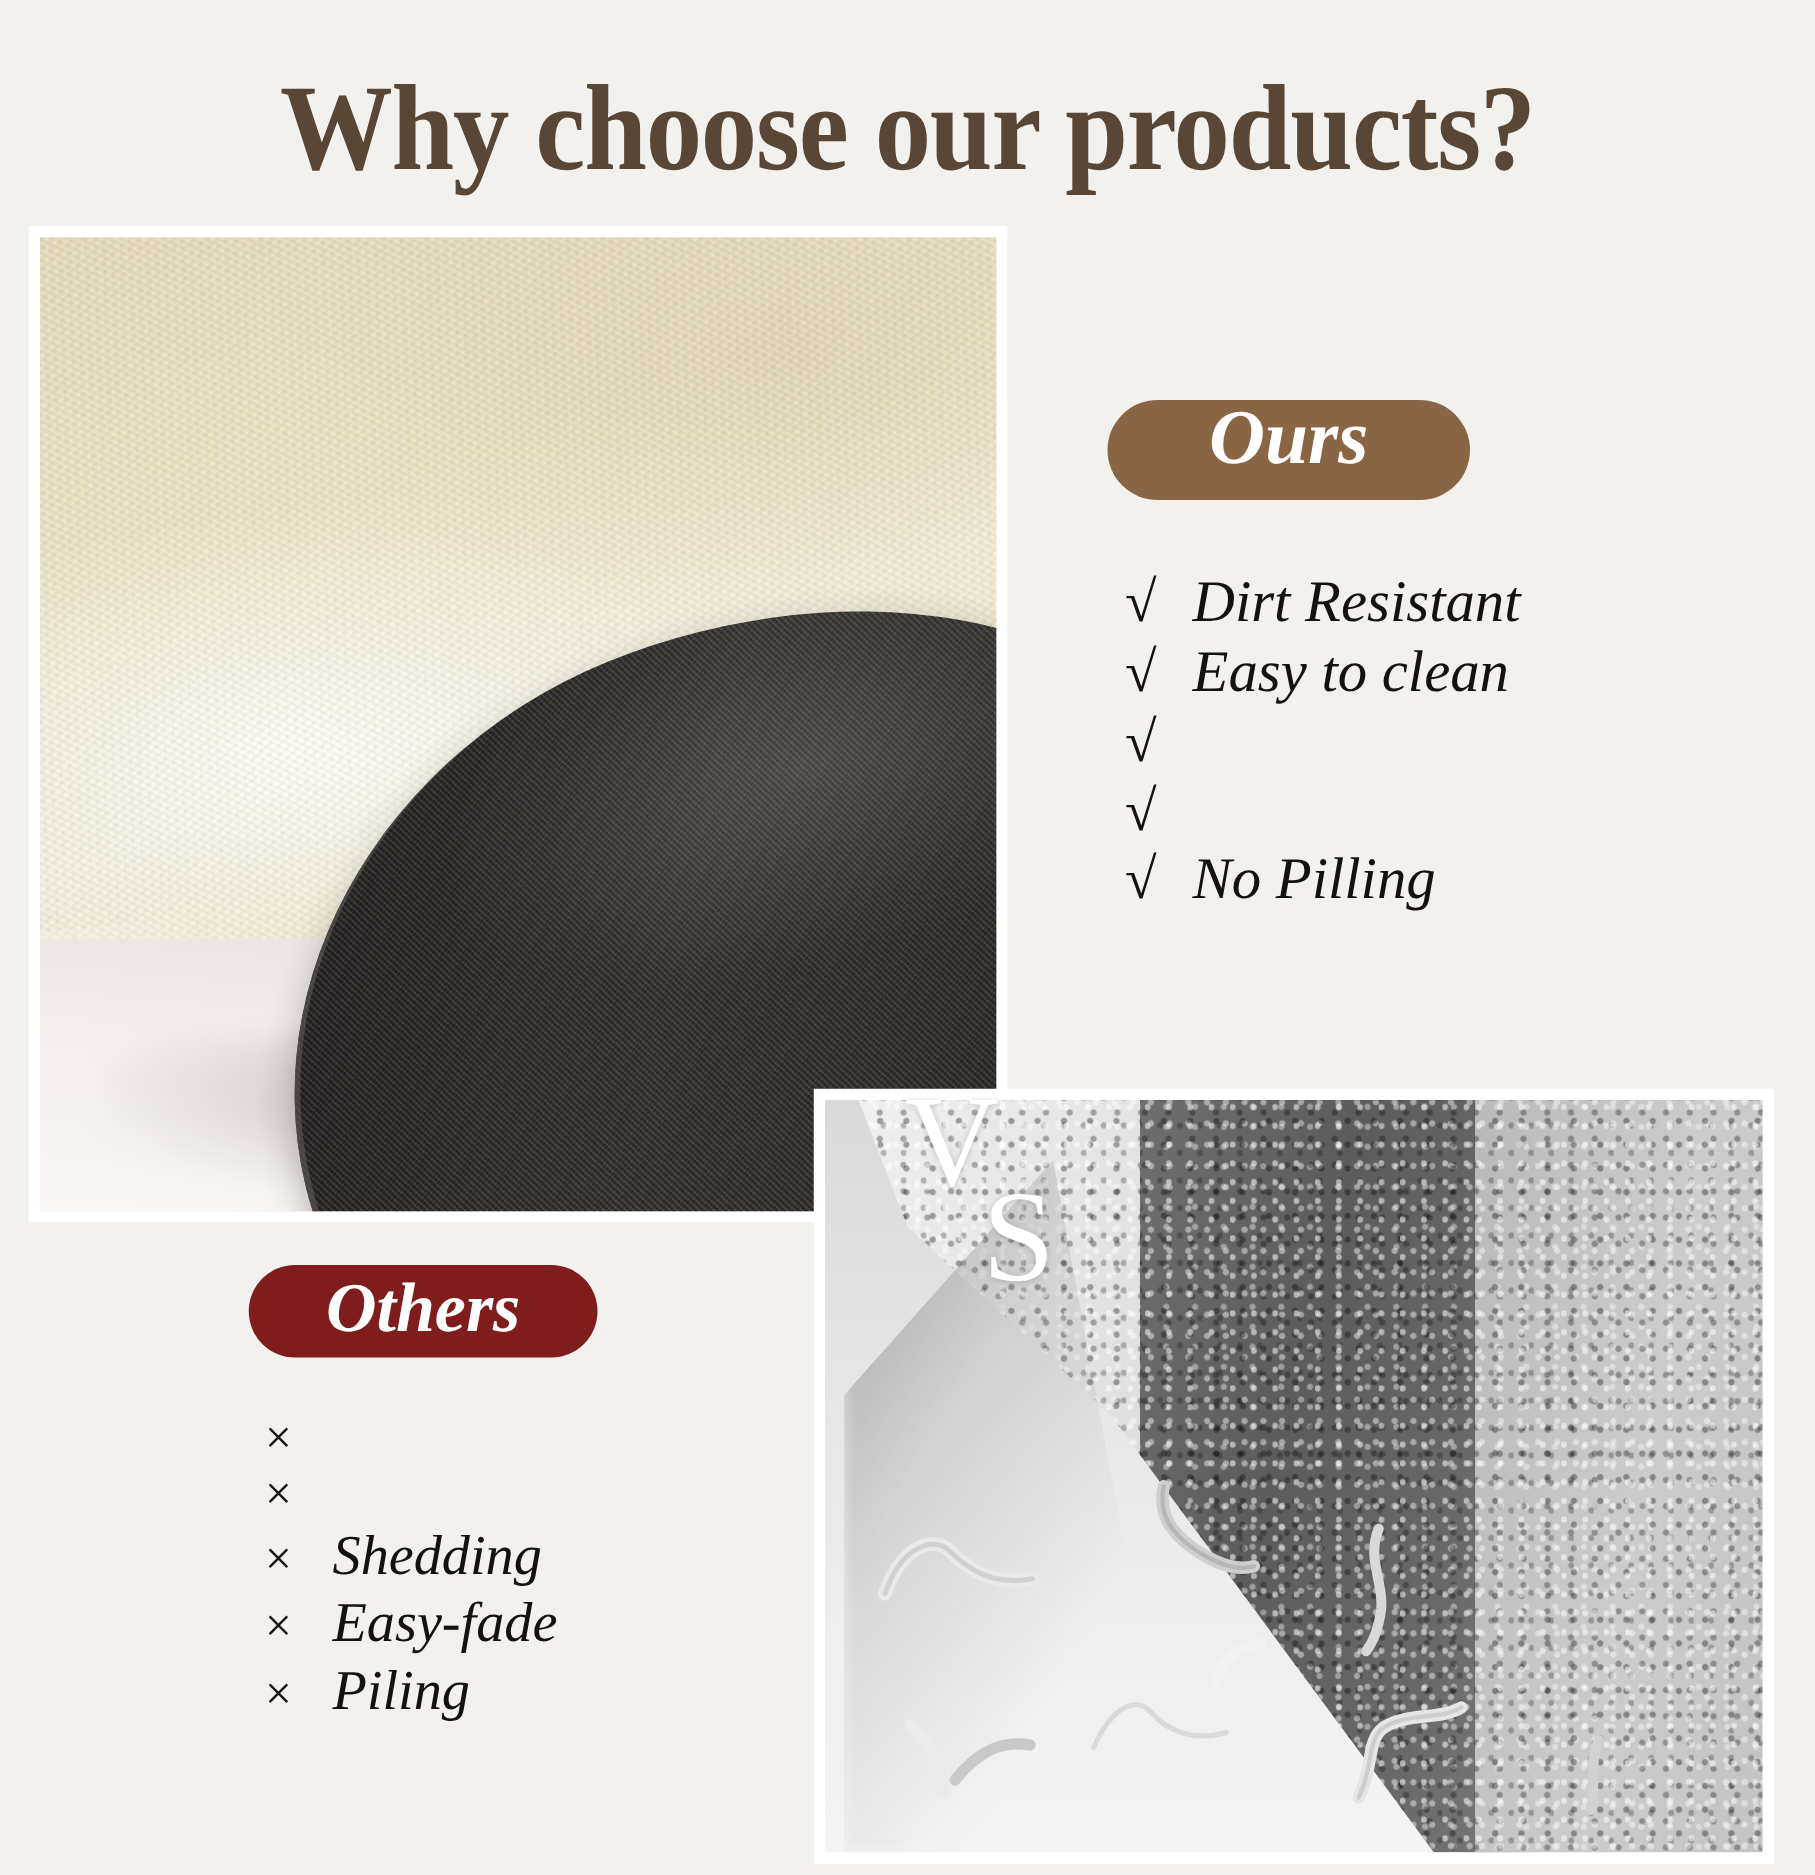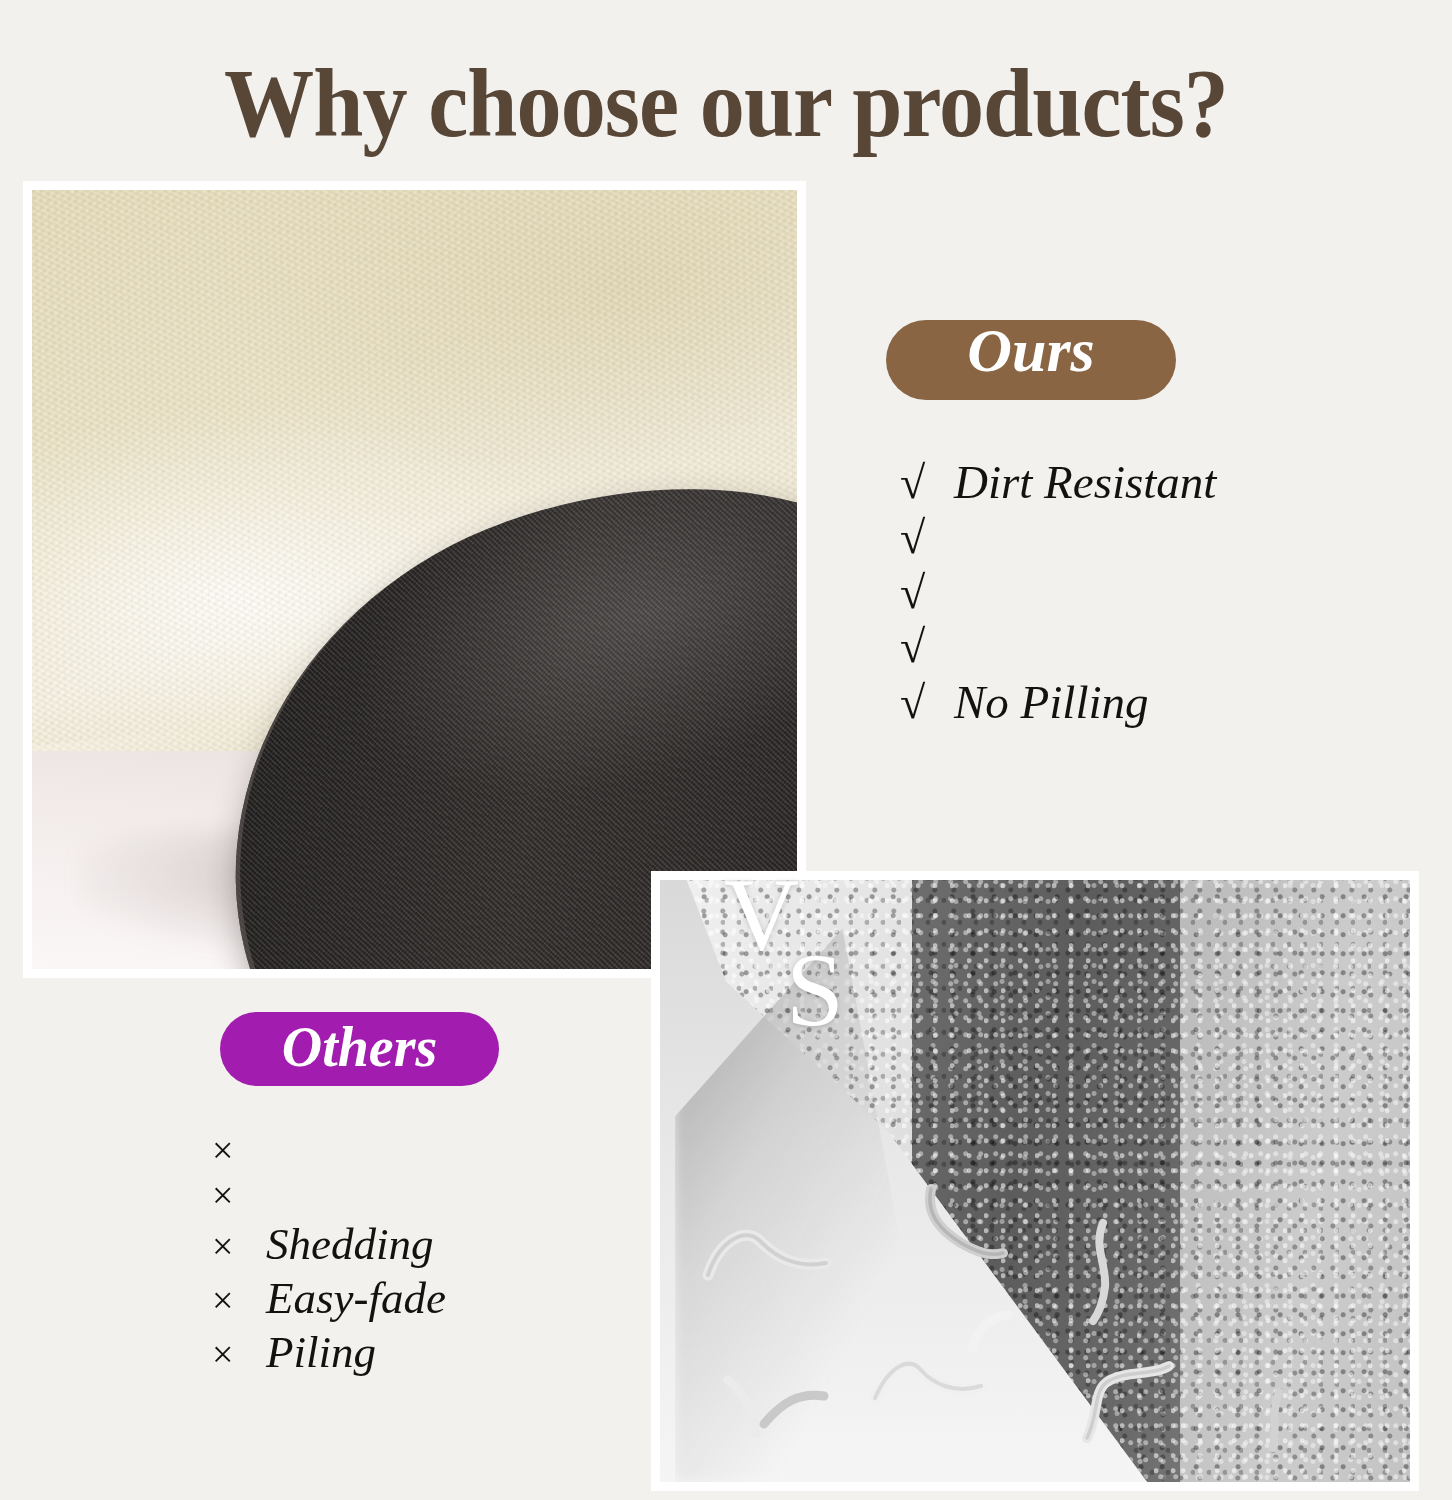--- a/index.html
+++ b/index.html
@@ -270,25 +270,25 @@
     left: 886px;
     top: 320px;
     width: 290px;
     height: 80px;
     background: #8a6544;
     font-size: 62px;
     padding-bottom: 20px;
     box-sizing: border-box;
   }
   #badge-others {
-    left: 220px;
+    left: 199px;
     top: 1012px;
     width: 279px;
     height: 74px;
-    background: #a21caf;
+    background: #7f1d1d;
     font-size: 56px;
     padding-bottom: 4px;
     box-sizing: border-box;
   }
 
   
   .feature-list {
     position: absolute;
     list-style: none;
     margin: 0;
@@ -425,20 +425,21 @@
 
   <div class="badge" id="badge-ours">Ours</div>
 
   <ul class="feature-list" id="list-ours">
     <li class="feature-item">
       <span class="feature-mark">√</span>
       <span class="feature-text">Dirt Resistant</span>
     </li>
     <li class="feature-item">
       <span class="feature-mark">√</span>
+      <span class="feature-text">Easy to clean</span>
     </li>
     <li class="feature-item">
       <span class="feature-mark">√</span>
     </li>
     <li class="feature-item">
       <span class="feature-mark">√</span>
     </li>
     <li class="feature-item">
       <span class="feature-mark">√</span>
       <span class="feature-text">No Pilling</span>

